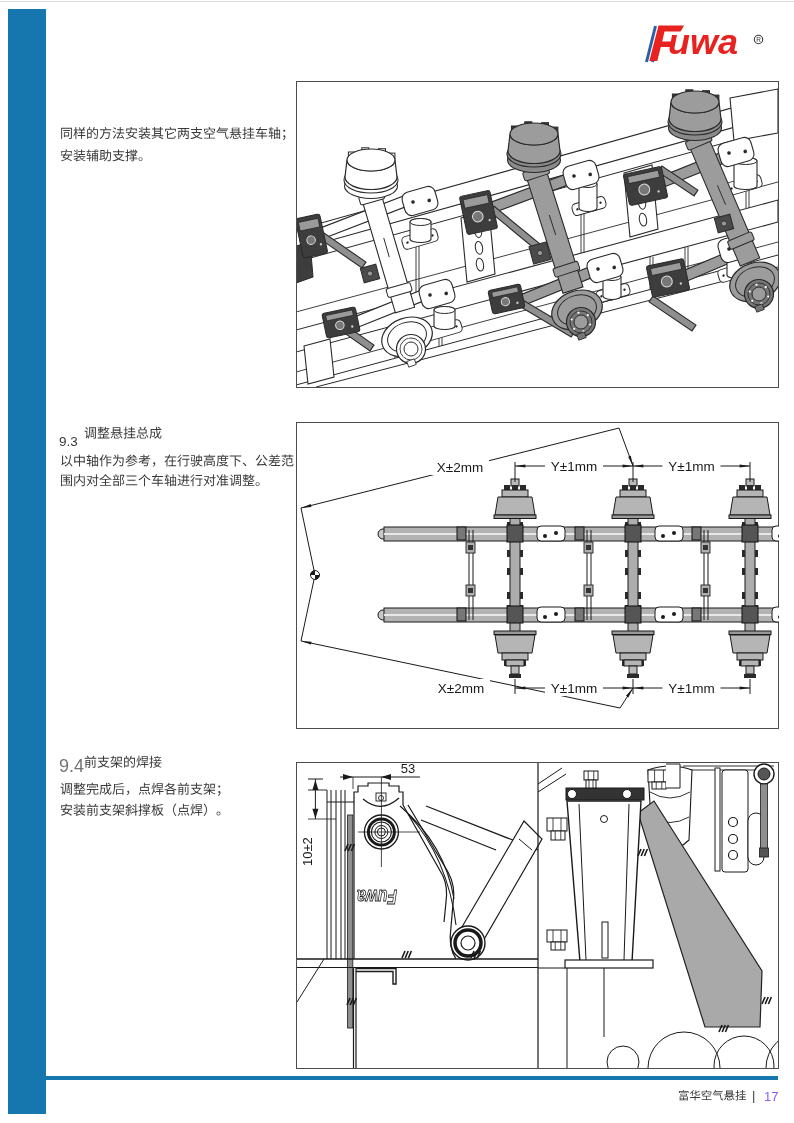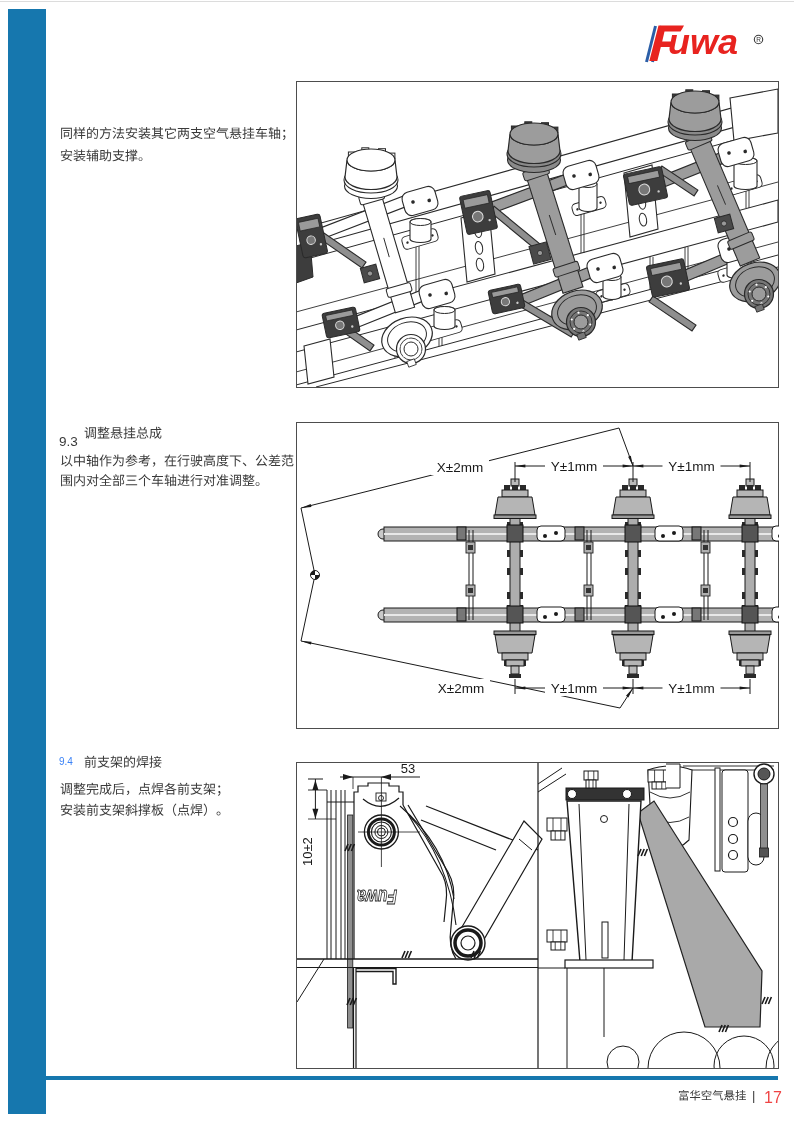--- a/index.html
+++ b/index.html
@@ -207,23 +207,23 @@
     <g fill="#3a3a3a">
       <use href="#g27" transform="translate(678.0,1099.6) scale(0.01140)"></use>
       <use href="#g17" transform="translate(689.4,1099.6) scale(0.01140)"></use>
       <use href="#g49" transform="translate(700.8,1099.6) scale(0.01140)"></use>
       <use href="#g44" transform="translate(712.2,1099.6) scale(0.01140)"></use>
       <use href="#g32" transform="translate(723.6,1099.6) scale(0.01140)"></use>
       <use href="#g34" transform="translate(735.0,1099.6) scale(0.01140)"></use>
     </g>
   </svg>
 <div class="abs" style="left:59px;top:434px;font-size:13.5px;color:#3a3a3a">9.3</div>
-<div class="abs" style="left:59px;top:756px;font-size:10px;color:#3b82f6">9.4</div>
+<div class="abs" style="left:59px;top:756px;font-size:18px;color:#737373">9.4</div>
 <div class="abs" style="left:752px;top:1088px;font-size:13px;color:#3a3a3a">|</div>
-<div class="abs" style="left:764px;top:1089px;font-size:16px;color:#ef4444">17</div>
+<div class="abs" style="left:764px;top:1089px;font-size:13px;color:#8b5cf6">17</div>
 <svg width="483" height="307" viewBox="0 0 483 307" style="position:absolute;left:296px;top:81px">
     <defs>
       <clipPath id="f1clip">
         <rect x="1" y="1" width="481" height="305"></rect>
       </clipPath>
     </defs>
     <g clip-path="url(#f1clip)">
       <path d="M0,149 L482,14 L482,34 L0,169 Z" fill="#fff" stroke="#2a2a2a" stroke-width="1.1"></path>
       <line x1="0" y1="181" x2="482" y2="47" stroke="#2a2a2a" stroke-width="1"></line>
       <line x1="0" y1="231" x2="482" y2="101" stroke="#2a2a2a" stroke-width="0.9"></line>

